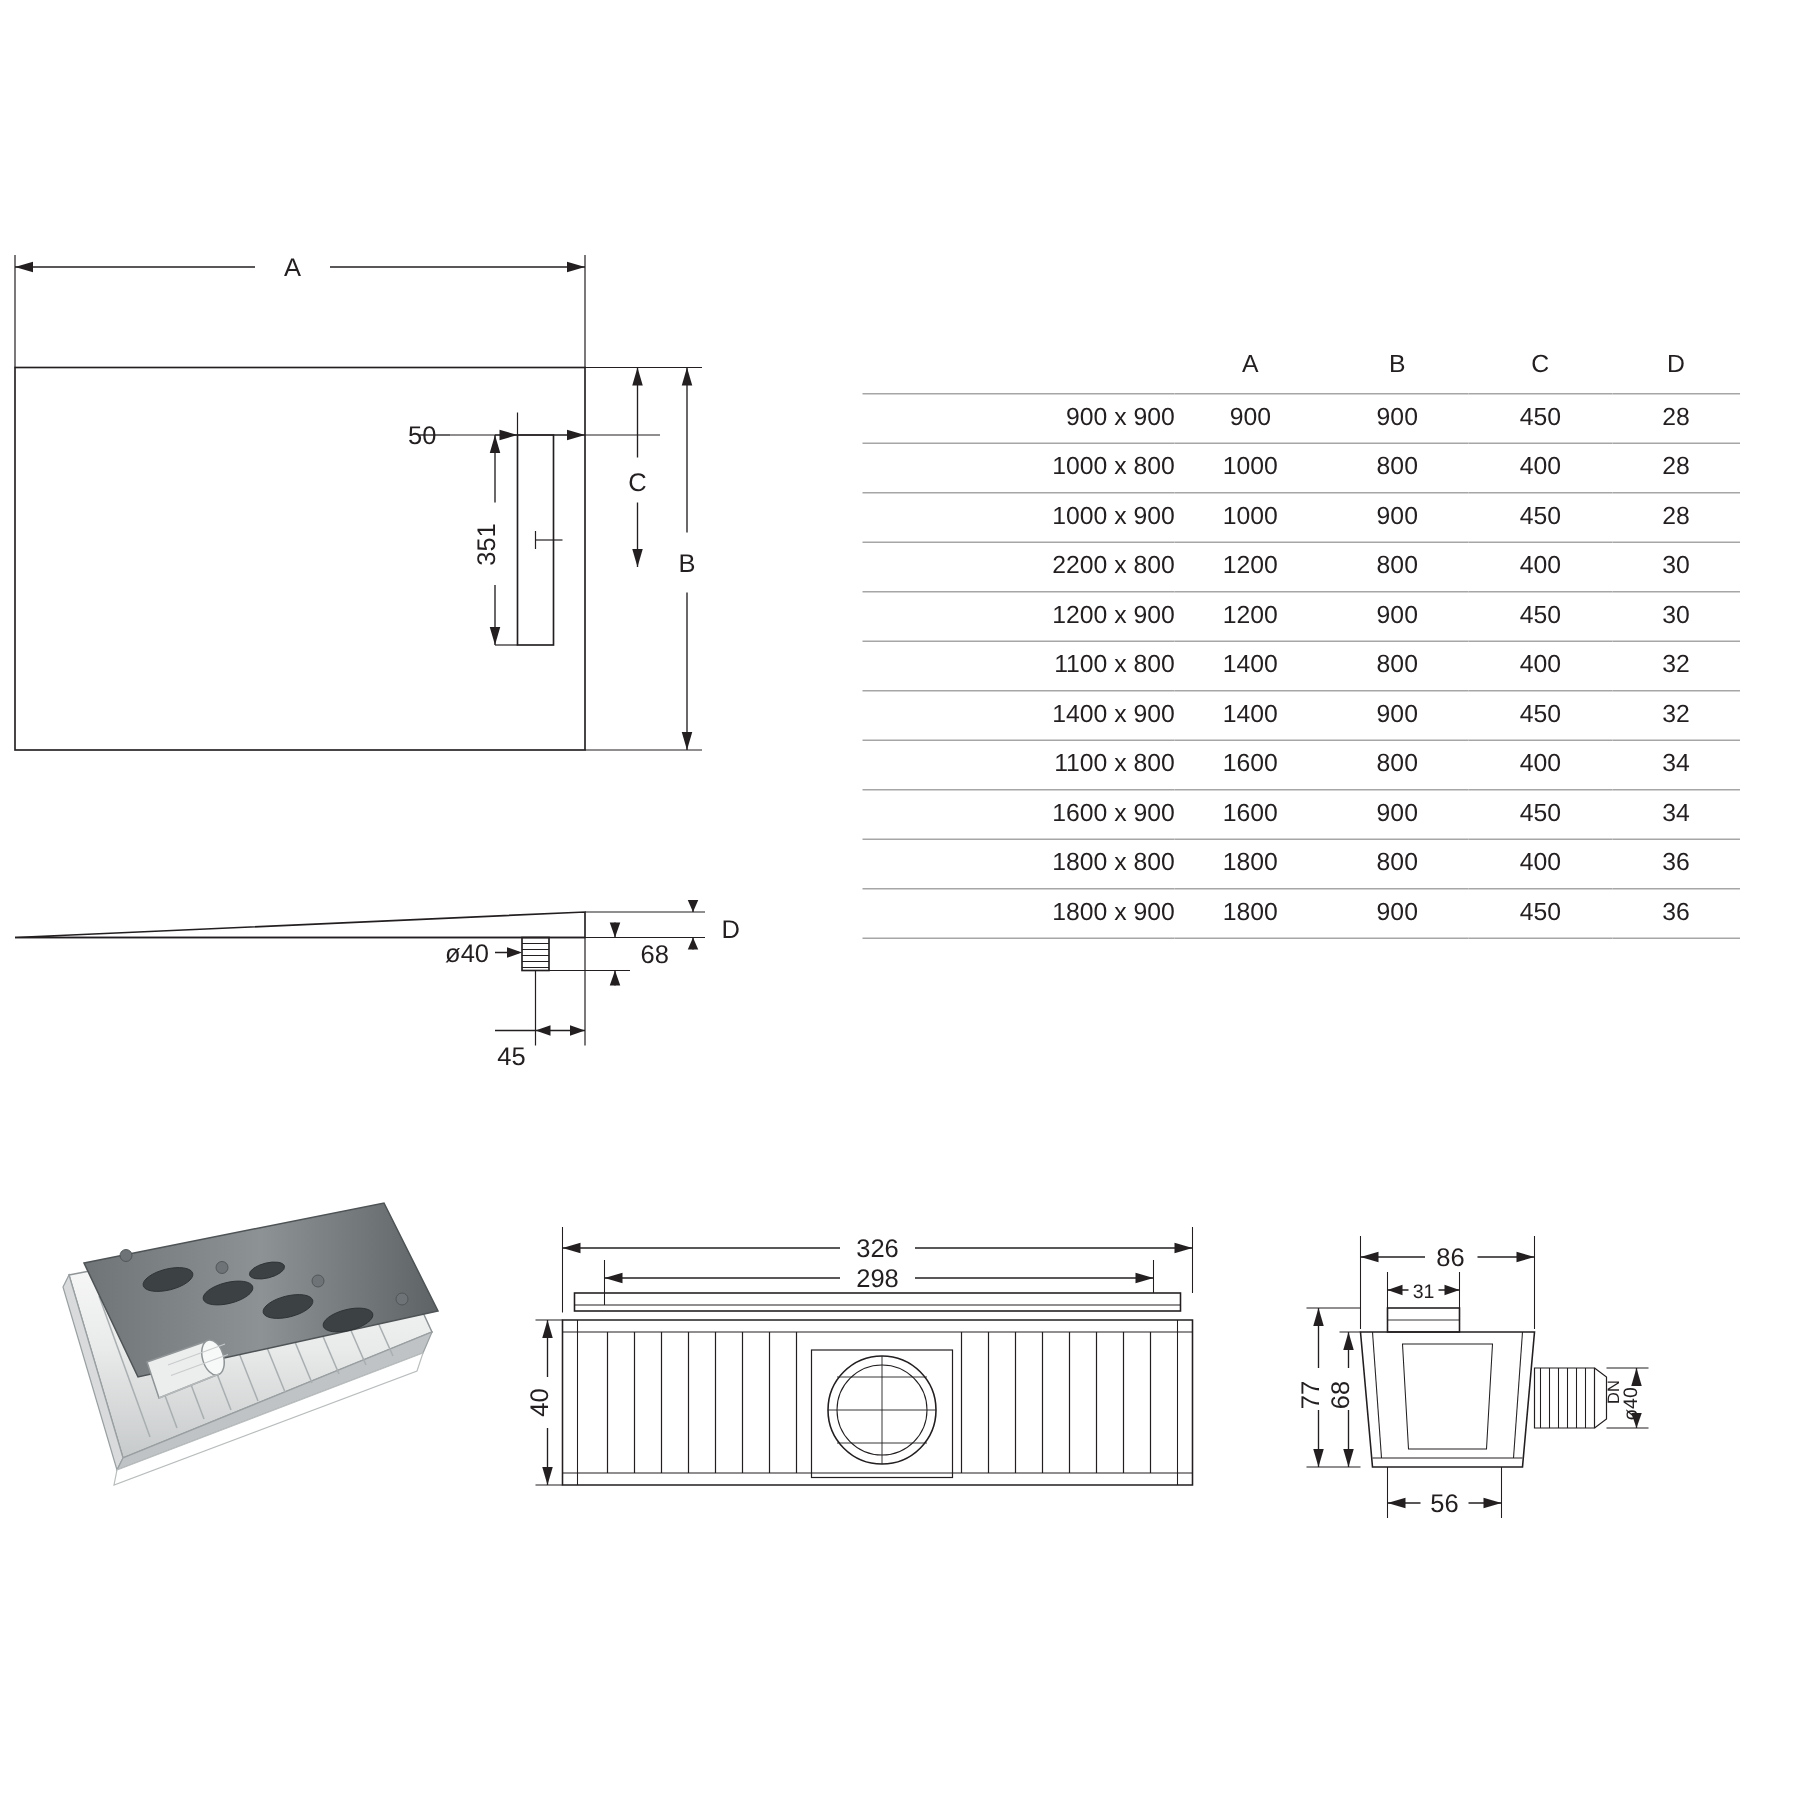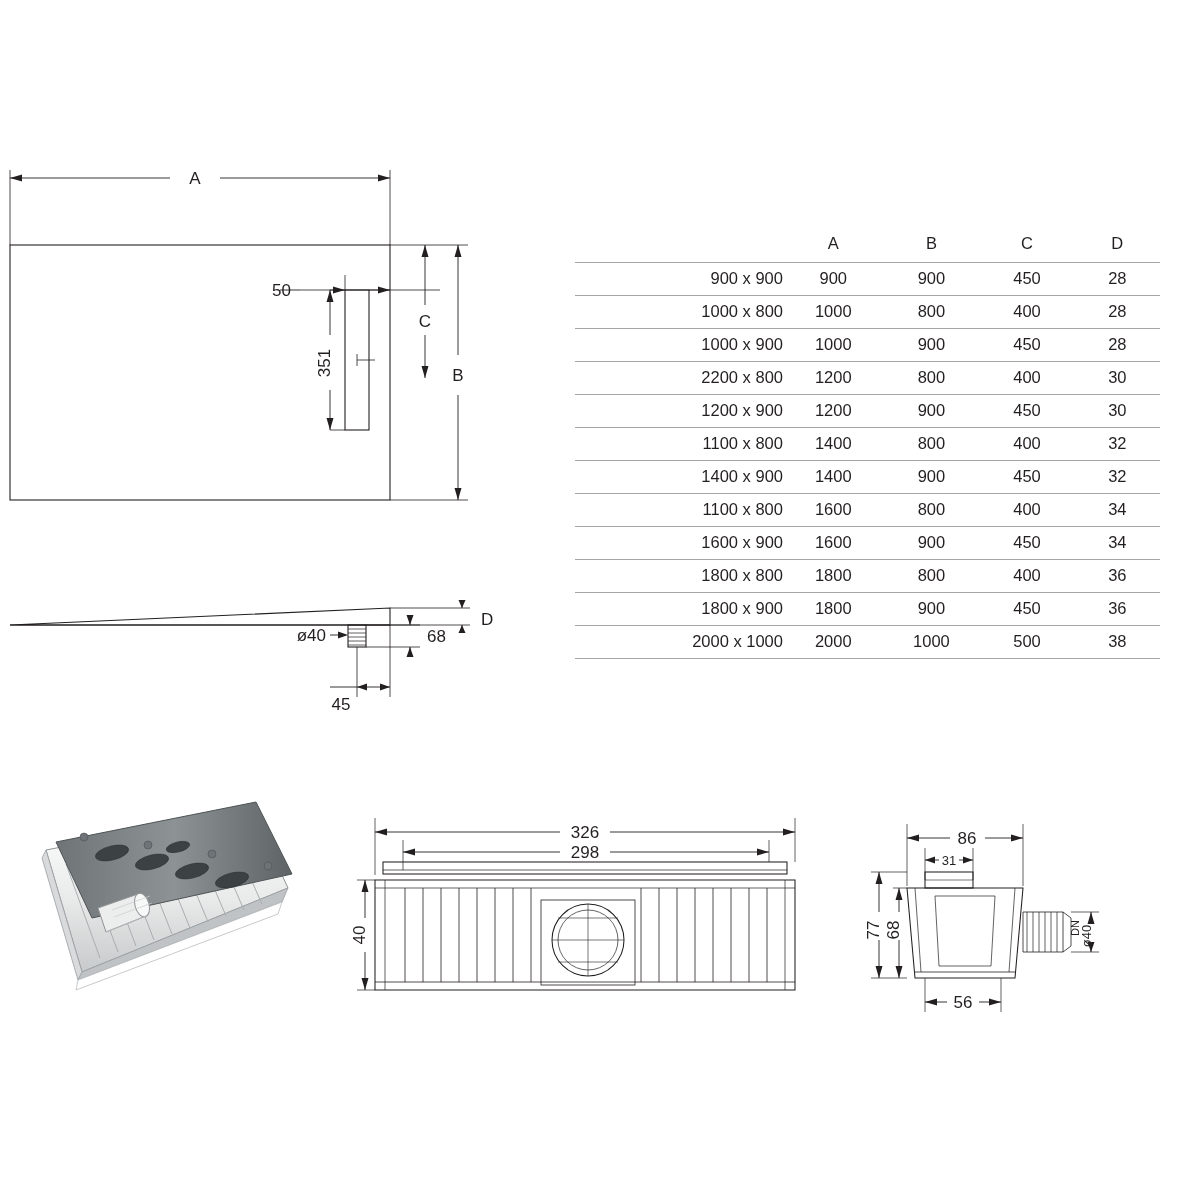--- a/index.html
+++ b/index.html
@@ -252,27 +252,20 @@
         <td>800</td>
         <td>400</td>
         <td>36</td>
       </tr>
       <tr>
         <td class="label">1800 x 900</td>
         <td>1800</td>
         <td>900</td>
         <td>450</td>
         <td>36</td>
-      </tr>
-      <tr>
-        <td class="label">2000 x 1000</td>
-        <td>2000</td>
-        <td>1000</td>
-        <td>500</td>
-        <td>38</td>
       </tr>
     </tbody>
   </table>
 
   <svg width="320" height="230" viewBox="0 0 320 230" style="position:absolute;left:20px;top:790px;">
     <defs>
       <linearGradient id="bodyGrad" x1="0" y1="0" x2="0" y2="1">
         <stop offset="0%" stop-color="#ffffff"></stop>
         <stop offset="55%" stop-color="#e9eaea"></stop>
         <stop offset="100%" stop-color="#c7cacb"></stop>

